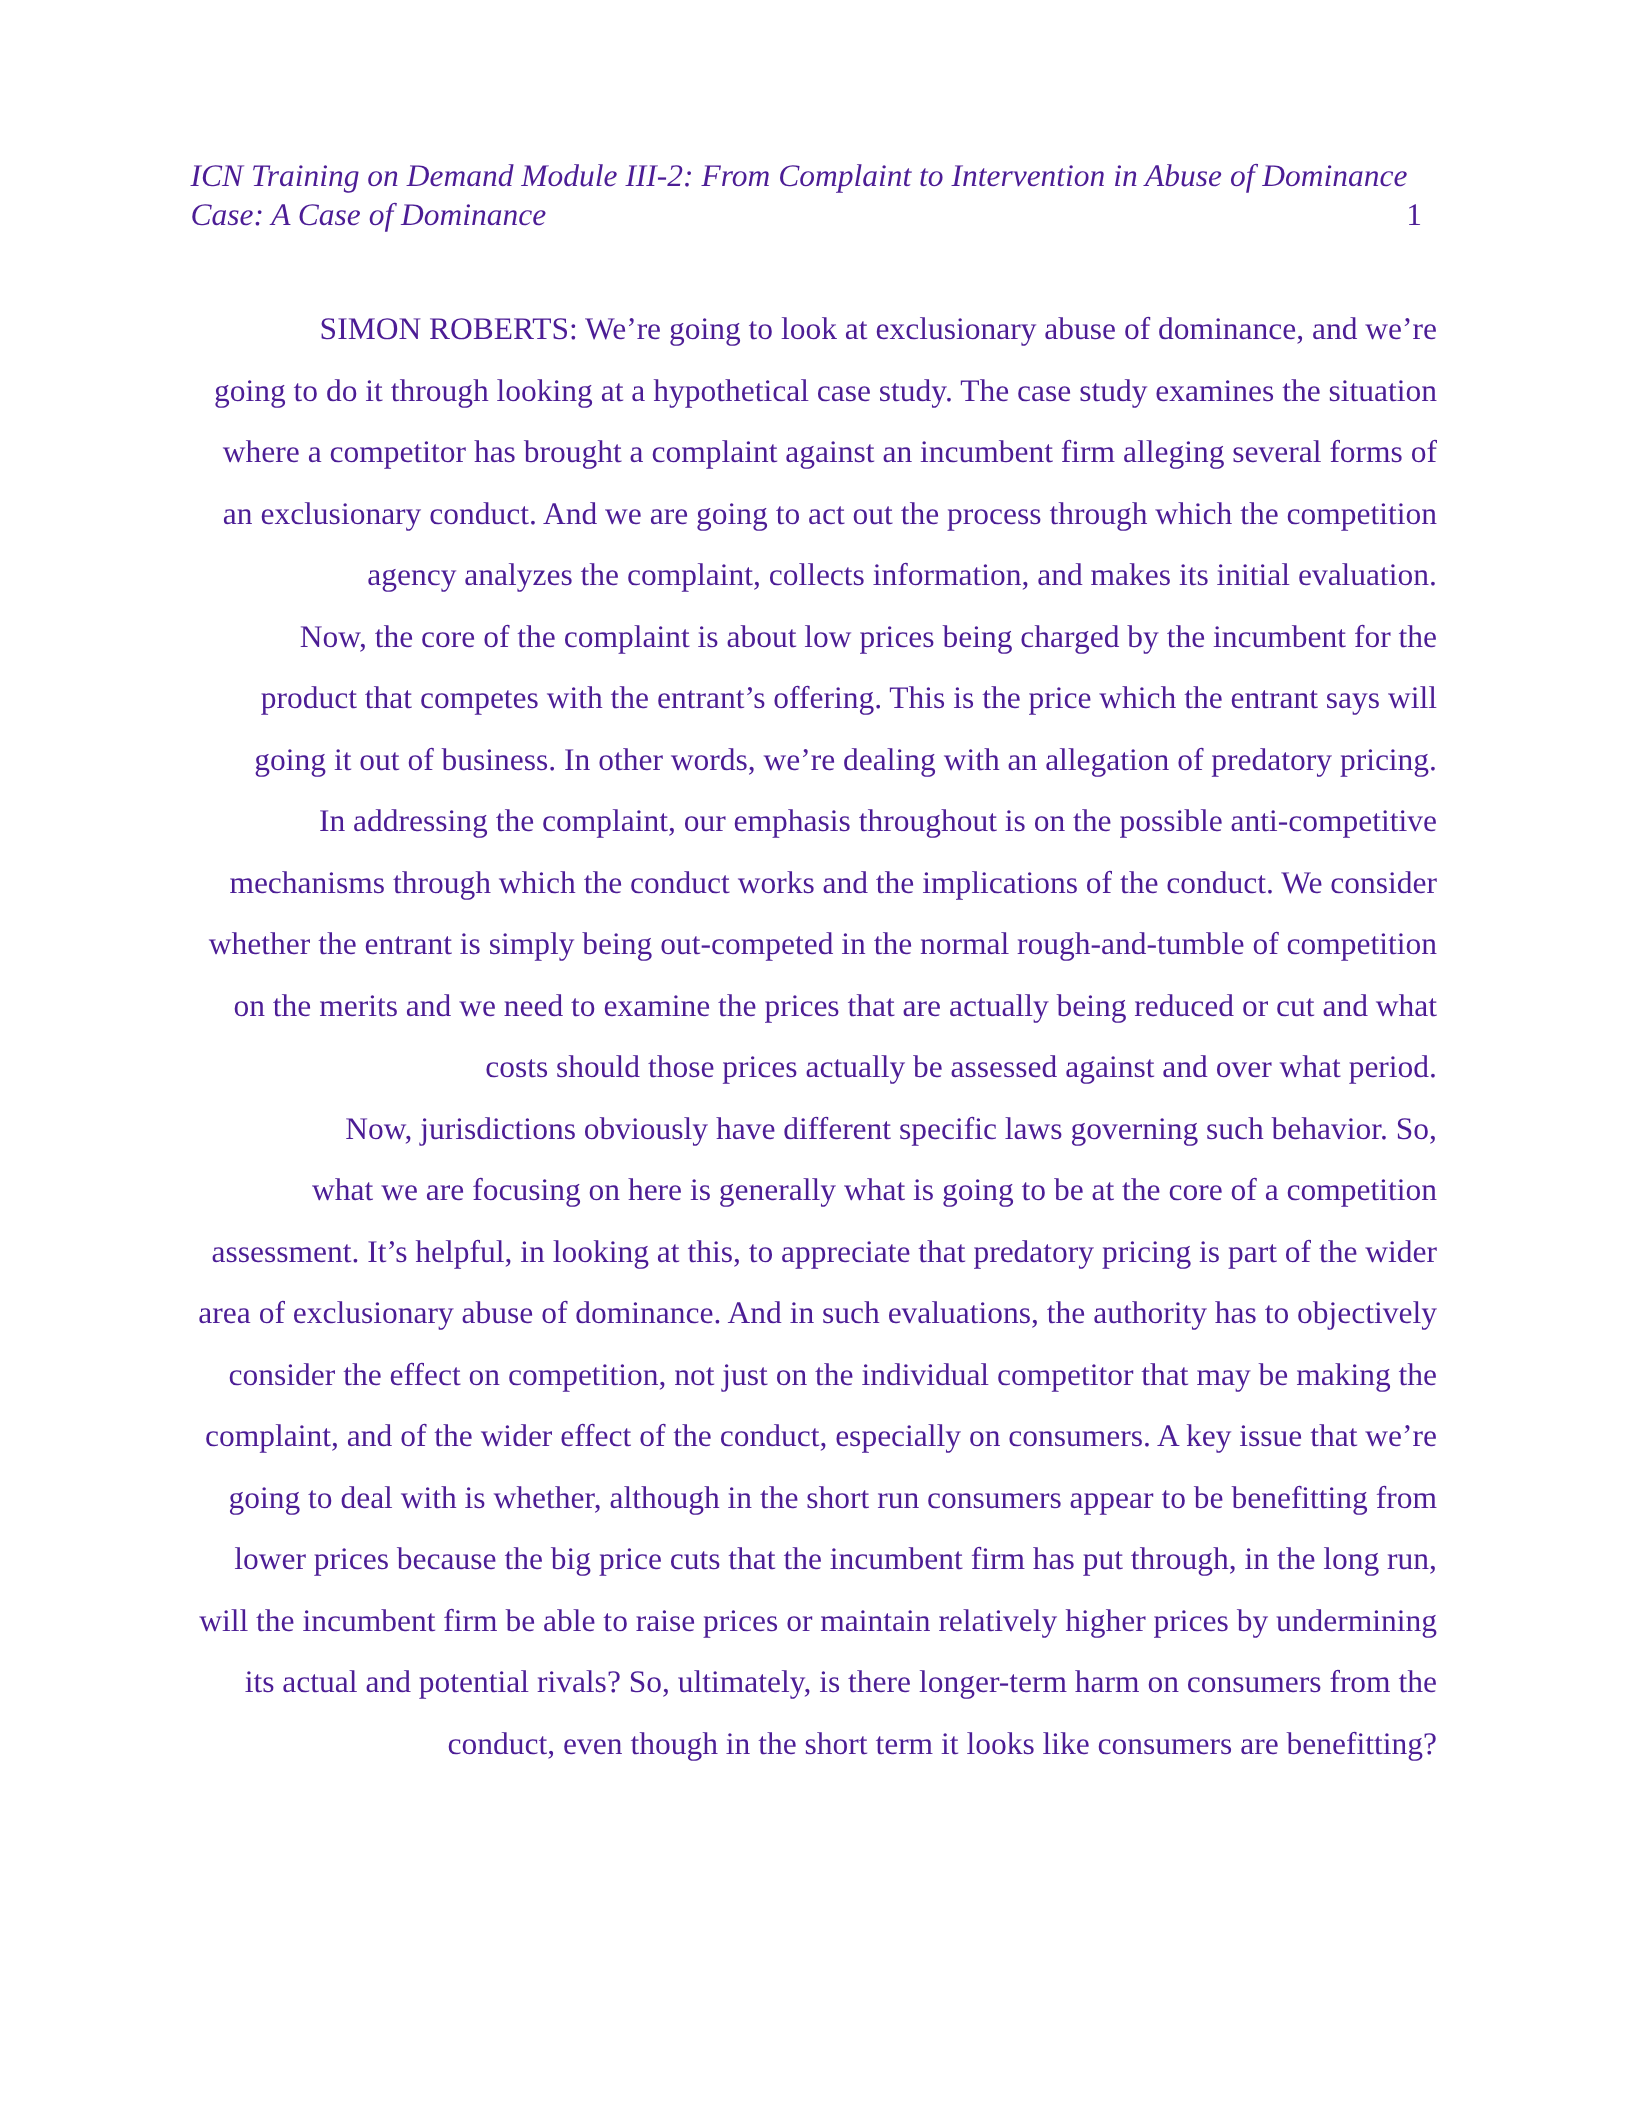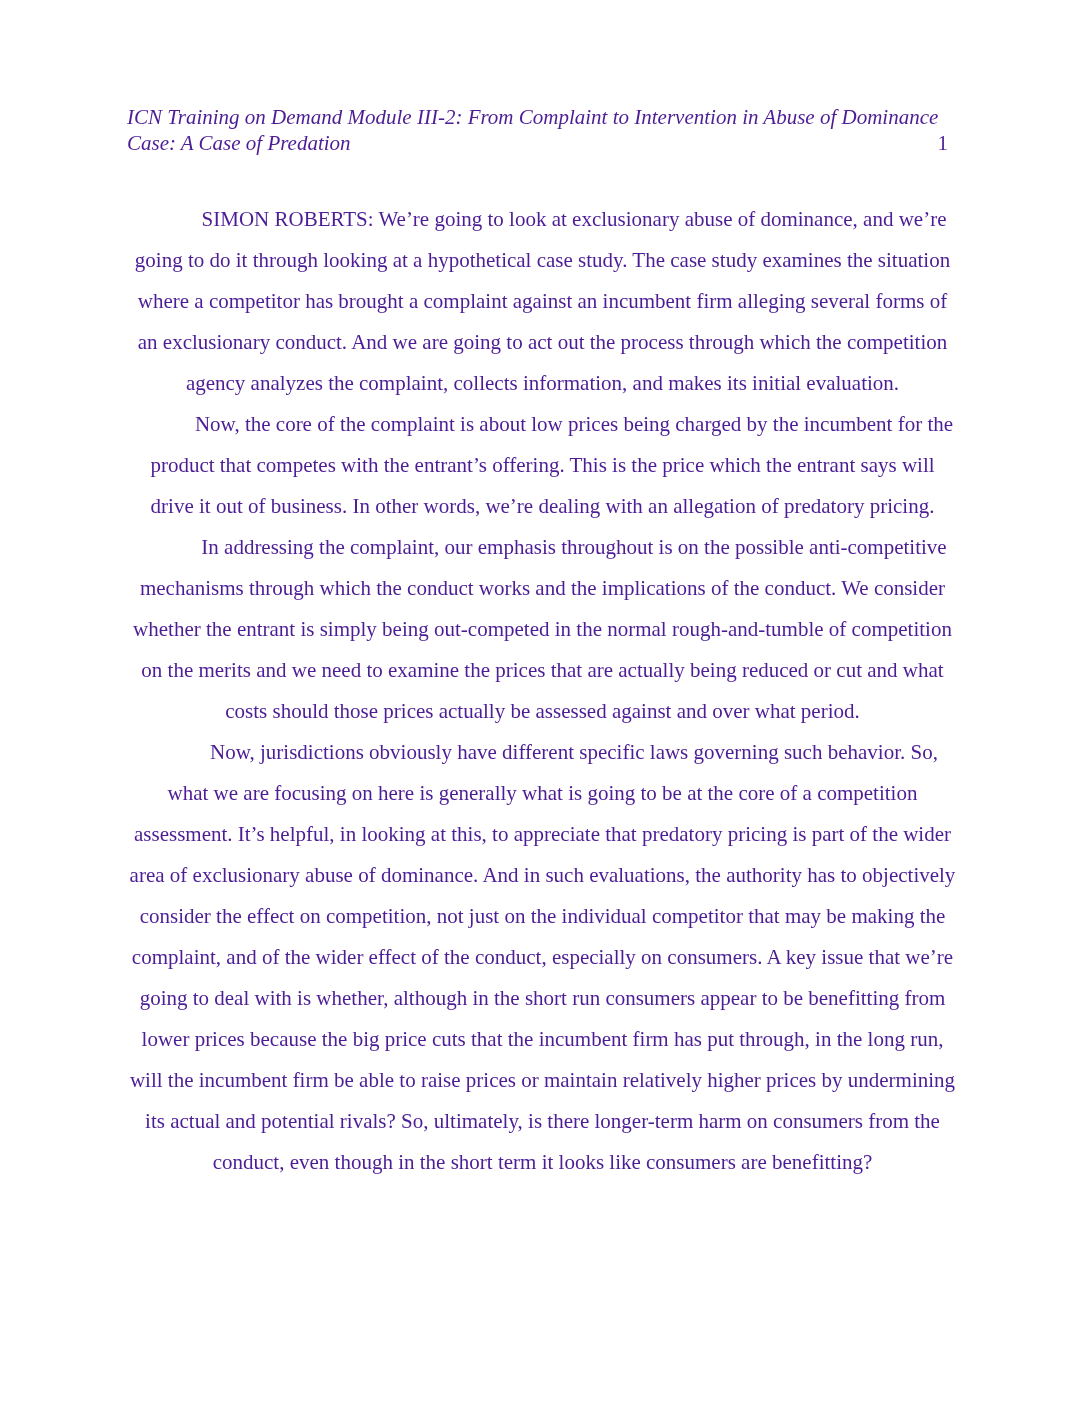--- a/index.html
+++ b/index.html
@@ -41,36 +41,36 @@
   .section-heading {
     font-weight: bold;
     font-size: 21px;
     line-height: 22px;
     margin: 0 0 14px 0;
   }
   .body-para {
     font-size: 21px;
     line-height: 41px;
     text-indent: 63px;
-    text-align: center;
+    text-align: right;
     margin: 0;
   }
 </style>
 </head>
 <body>
 
 <div class="page">
   <div class="content">
 
     <div class="running-header">
       <div>ICN Training on Demand Module III-2: From Complaint to Intervention in Abuse of Dominance</div>
-      <div>Case: A Case of Predation</div>
+      <div>Case: A Case of Dominance</div>
       <span class="page-number">1</span>
     </div>
 
 
     <p class="body-para">SIMON ROBERTS: We’re going to look at exclusionary abuse of dominance, and we’re going to do it through looking at a hypothetical case study. The case study examines the situation where a competitor has brought a complaint against an incumbent firm alleging several forms of an exclusionary conduct. And we are going to act out the process through which the competition agency analyzes the complaint, collects information, and makes its initial evaluation.</p>
-    <p class="body-para">Now, the core of the complaint is about low prices being charged by the incumbent for the product that competes with the entrant’s offering. This is the price which the entrant says will drive it out of business. In other words, we’re dealing with an allegation of predatory pricing.</p>
+    <p class="body-para">Now, the core of the complaint is about low prices being charged by the incumbent for the product that competes with the entrant’s offering. This is the price which the entrant says will going it out of business. In other words, we’re dealing with an allegation of predatory pricing.</p>
     <p class="body-para">In addressing the complaint, our emphasis throughout is on the possible anti-competitive mechanisms through which the conduct works and the implications of the conduct. We consider whether the entrant is simply being out-competed in the normal rough-and-tumble of competition on the merits and we need to examine the prices that are actually being reduced or cut and what costs should those prices actually be assessed against and over what period.</p>
     <p class="body-para">Now, jurisdictions obviously have different specific laws governing such behavior. So, what we are focusing on here is generally what is going to be at the core of a competition assessment. It’s helpful, in looking at this, to appreciate that predatory pricing is part of the wider area of exclusionary abuse of dominance. And in such evaluations, the authority has to objectively consider the effect on competition, not just on the individual competitor that may be making the complaint, and of the wider effect of the conduct, especially on consumers. A key issue that we’re going to deal with is whether, although in the short run consumers appear to be benefitting from lower prices because the big price cuts that the incumbent firm has put through, in the long run, will the incumbent firm be able to raise prices or maintain relatively higher prices by undermining its actual and potential rivals? So, ultimately, is there longer-term harm on consumers from the conduct, even though in the short term it looks like consumers are benefitting?</p>
 
   </div>
 </div>
 
 </body></html>

